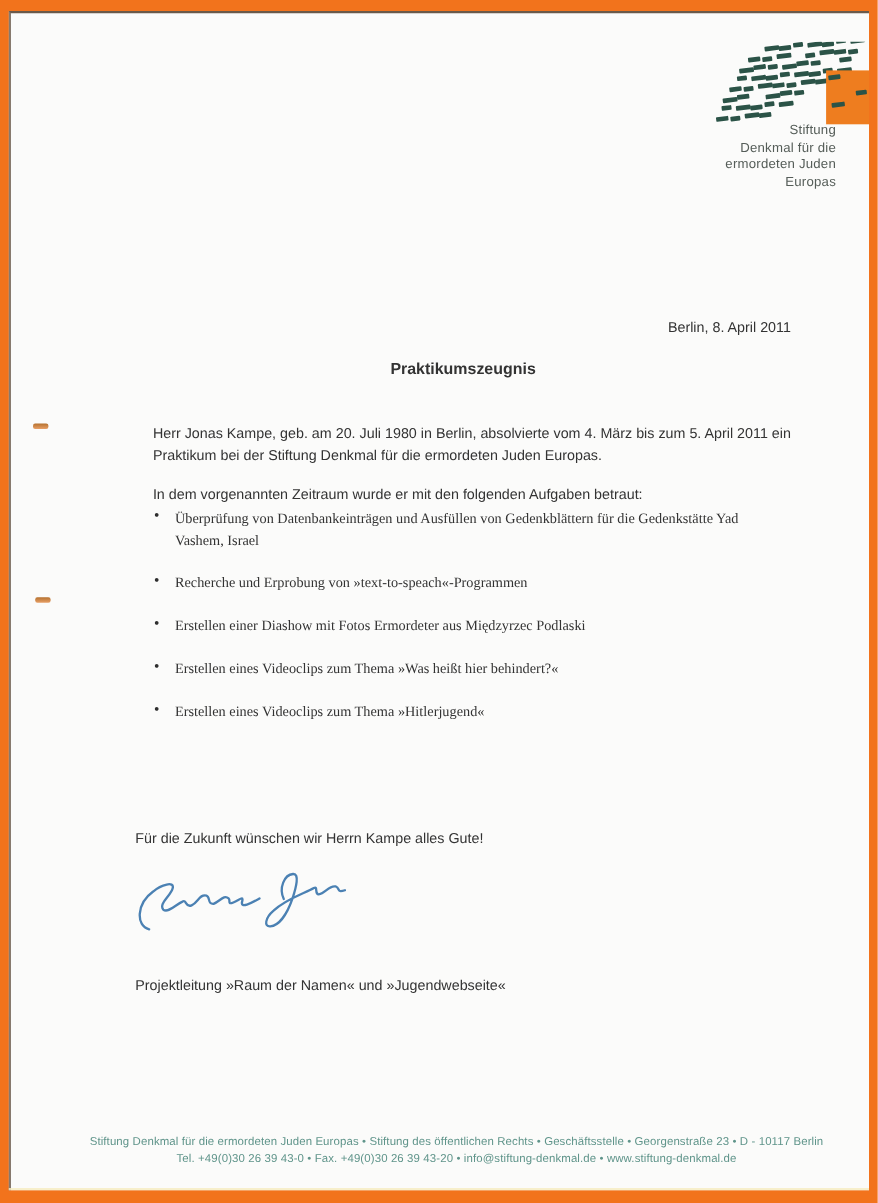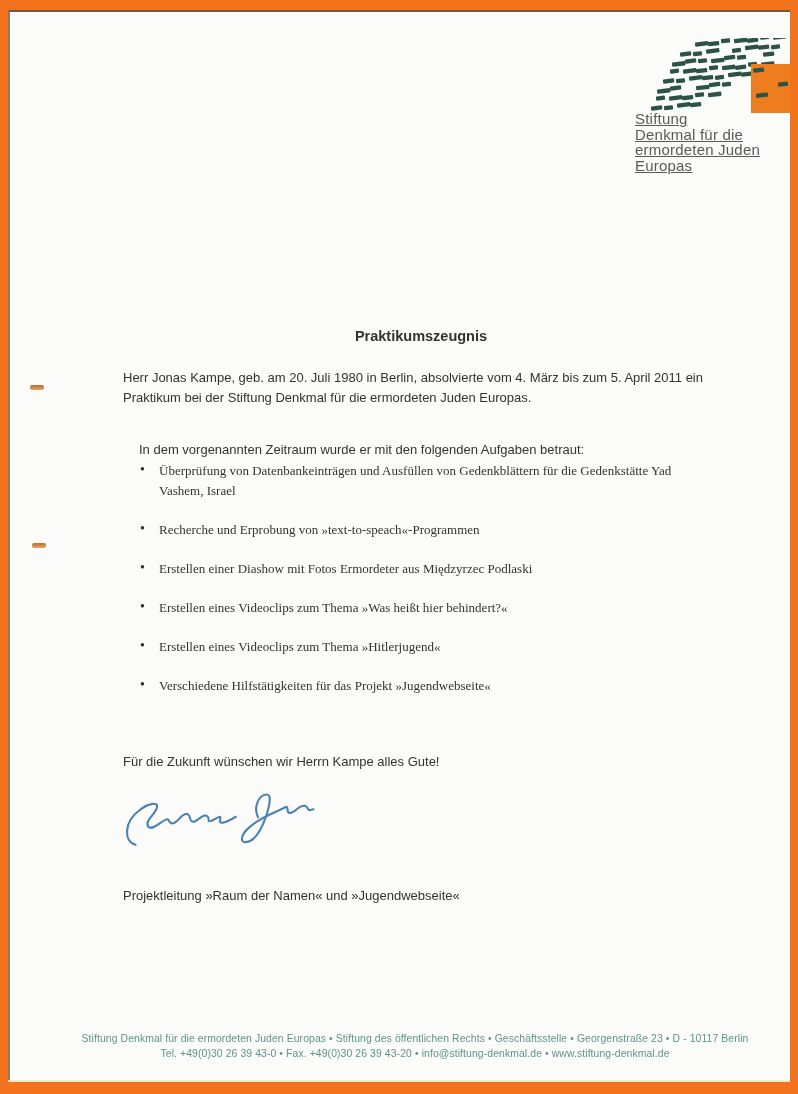--- a/index.html
+++ b/index.html
@@ -36,24 +36,23 @@
   }
   .border-overlay::after{ 
     content:'';position:absolute;left:0;right:0;bottom:0;height:2px;
     background:#f6ecc2;opacity:.85;
   }
   .abs{position:absolute;}
 
   
   .logo-svg{left:650px;top:38px;width:142px;height:80px;}
   .org-lines{
-    right:38px;top:111px;
-    font-size:15px;line-height:15.5px;color:var(--logo-text);
+    right:38px;top:111px;text-align:right;
+    font-size:12px;line-height:15.5px;color:var(--logo-text);
     letter-spacing:.2px;
-    text-decoration:underline;
   }
 
   
   .fold-mark{width:14px;height:5px;border-radius:2px;
     background:linear-gradient(#b5712f,#e8a067);}
   .fold-mark.m1{left:30px;top:385px;}
   .fold-mark.m2{left:32px;top:543px;}
 
   
   .col{left:123px;width:596px;font-size:13px;line-height:20px;}
@@ -153,34 +152,34 @@
   <div class="abs org-lines">
     <div>Stiftung</div>
     <div>Denkmal für die</div>
     <div>ermordeten Juden</div>
     <div>Europas</div>
   </div>
 
   <div class="abs fold-mark m1"></div>
   <div class="abs fold-mark m2"></div>
 
+  <div class="abs col date-line">Berlin, 8. April 2011</div>
 
   <div class="abs col doc-title">Praktikumszeugnis</div>
 
-  <p class="abs col intro" style="margin:0">Herr Jonas Kampe, geb. am 20. Juli 1980 in Berlin, absolvierte vom 4. März bis zum 5. April 2011 ein Praktikum bei der Stiftung Denkmal für die ermordeten Juden Europas.</p>
+  <p class="abs col intro" style="margin:16px">Herr Jonas Kampe, geb. am 20. Juli 1980 in Berlin, absolvierte vom 4. März bis zum 5. April 2011 ein Praktikum bei der Stiftung Denkmal für die ermordeten Juden Europas.</p>
 
   <p class="abs col lead-in" style="margin:16px">In dem vorgenannten Zeitraum wurde er mit den folgenden Aufgaben betraut:</p>
 
   <ul class="abs col task-list">
     <li>Überprüfung von Datenbankeinträgen und Ausfüllen von Gedenkblättern für die Gedenkstätte Yad Vashem, Israel</li>
     <li>Recherche und Erprobung von »text-to-speach«-Programmen</li>
     <li>Erstellen einer Diashow mit Fotos Ermordeter aus Międzyrzec Podlaski</li>
     <li>Erstellen eines Videoclips zum Thema »Was heißt hier behindert?«</li>
     <li>Erstellen eines Videoclips zum Thema »Hitlerjugend«</li>
-    <li>Verschiedene Hilfstätigkeiten für das Projekt »Jugendwebseite«</li>
   </ul>
 
   <p class="abs col closing" style="margin:0">Für die Zukunft wünschen wir Herrn Kampe alles Gute!</p>
 
   <svg class="abs signature-svg" viewBox="0 0 205 62" xmlns="http://www.w3.org/2000/svg" aria-hidden="true">
     <g fill="none" stroke="var(--sig-blue)" stroke-width="2.1" stroke-linecap="round" stroke-linejoin="round" transform="rotate(-4 100 30)">
       <path d="M16,50 C4,46 6,26 22,16 C30,10 42,8 40,14 C38,21 26,27 30,33 C34,37 42,29 48,27 C52,25 50,33 56,31 C62,29 64,21 70,23 C74,25 70,31 76,31 C82,29 86,23 90,27 C92,29 88,33 94,31 C100,29 104,25 102,31 C100,37 110,33 118,29"></path>
       <path d="M140,31 C136,21 142,9 150,9 C156,9 152,21 148,31 C142,45 134,55 126,55 C120,55 122,47 130,41 C142,31 160,27 168,23 C172,21 168,29 172,29 C178,29 182,21 188,23 C192,25 188,29 196,27"></path>
     </g>
   </svg>

